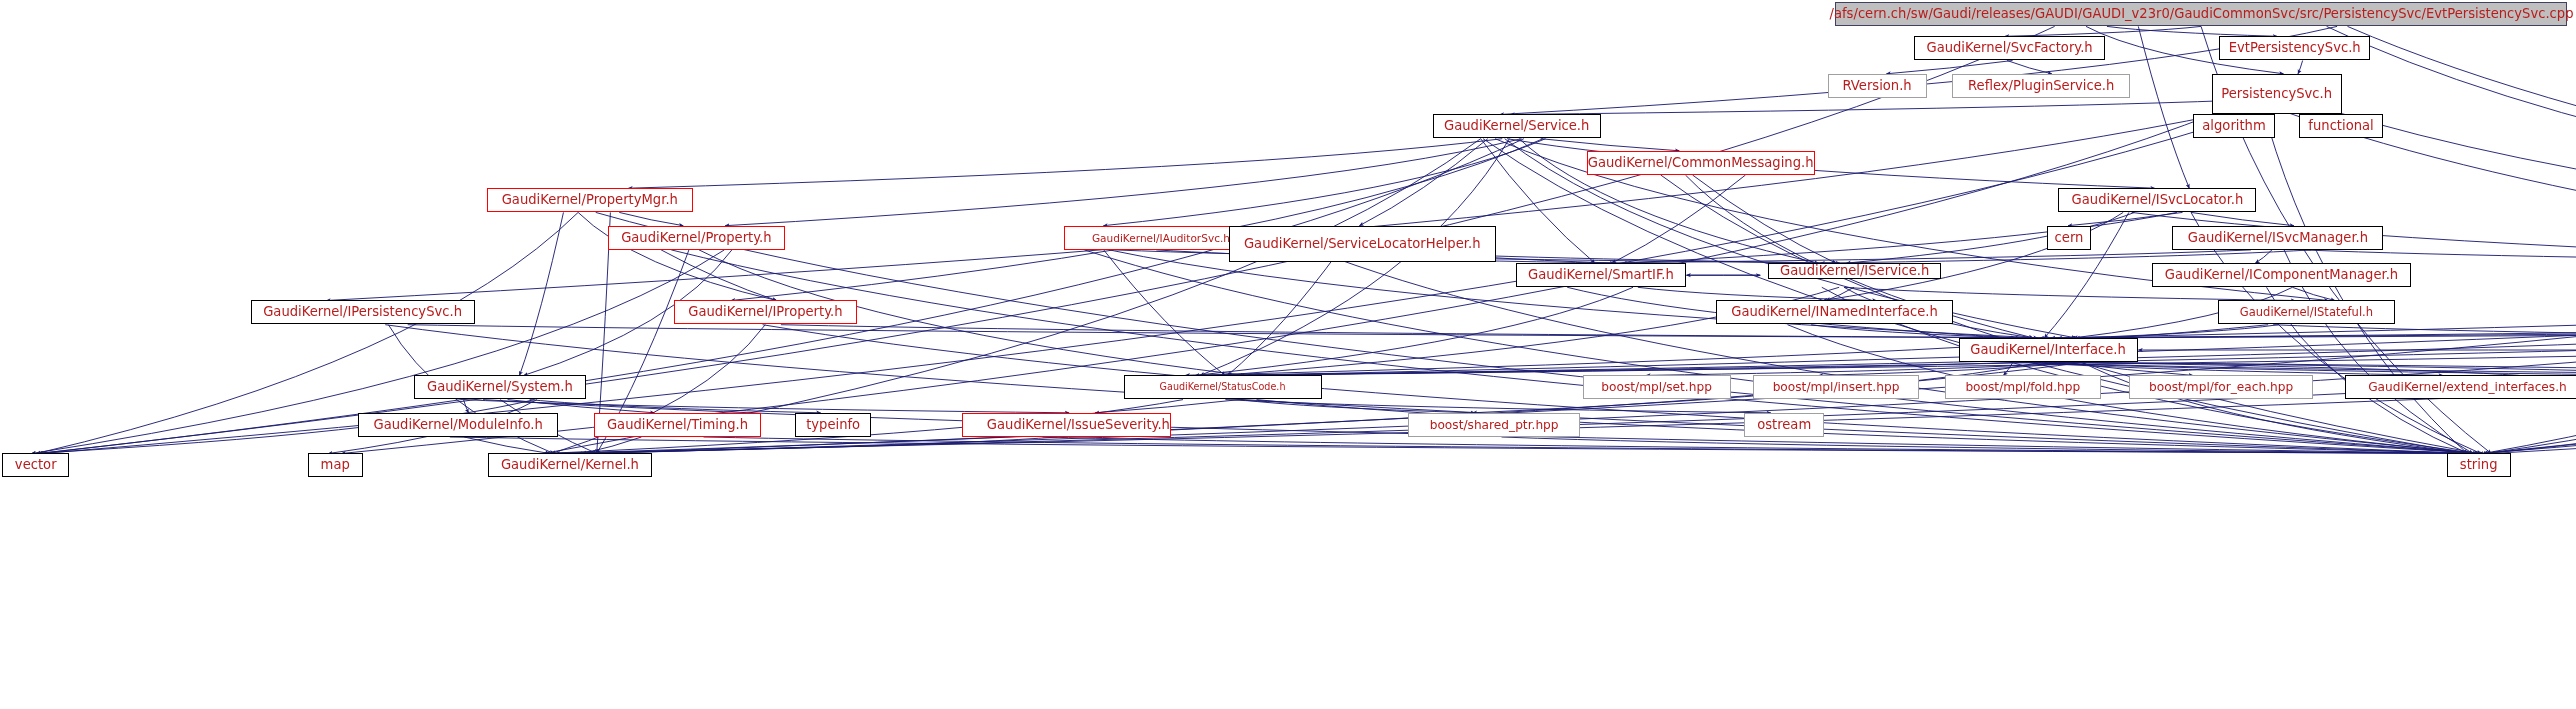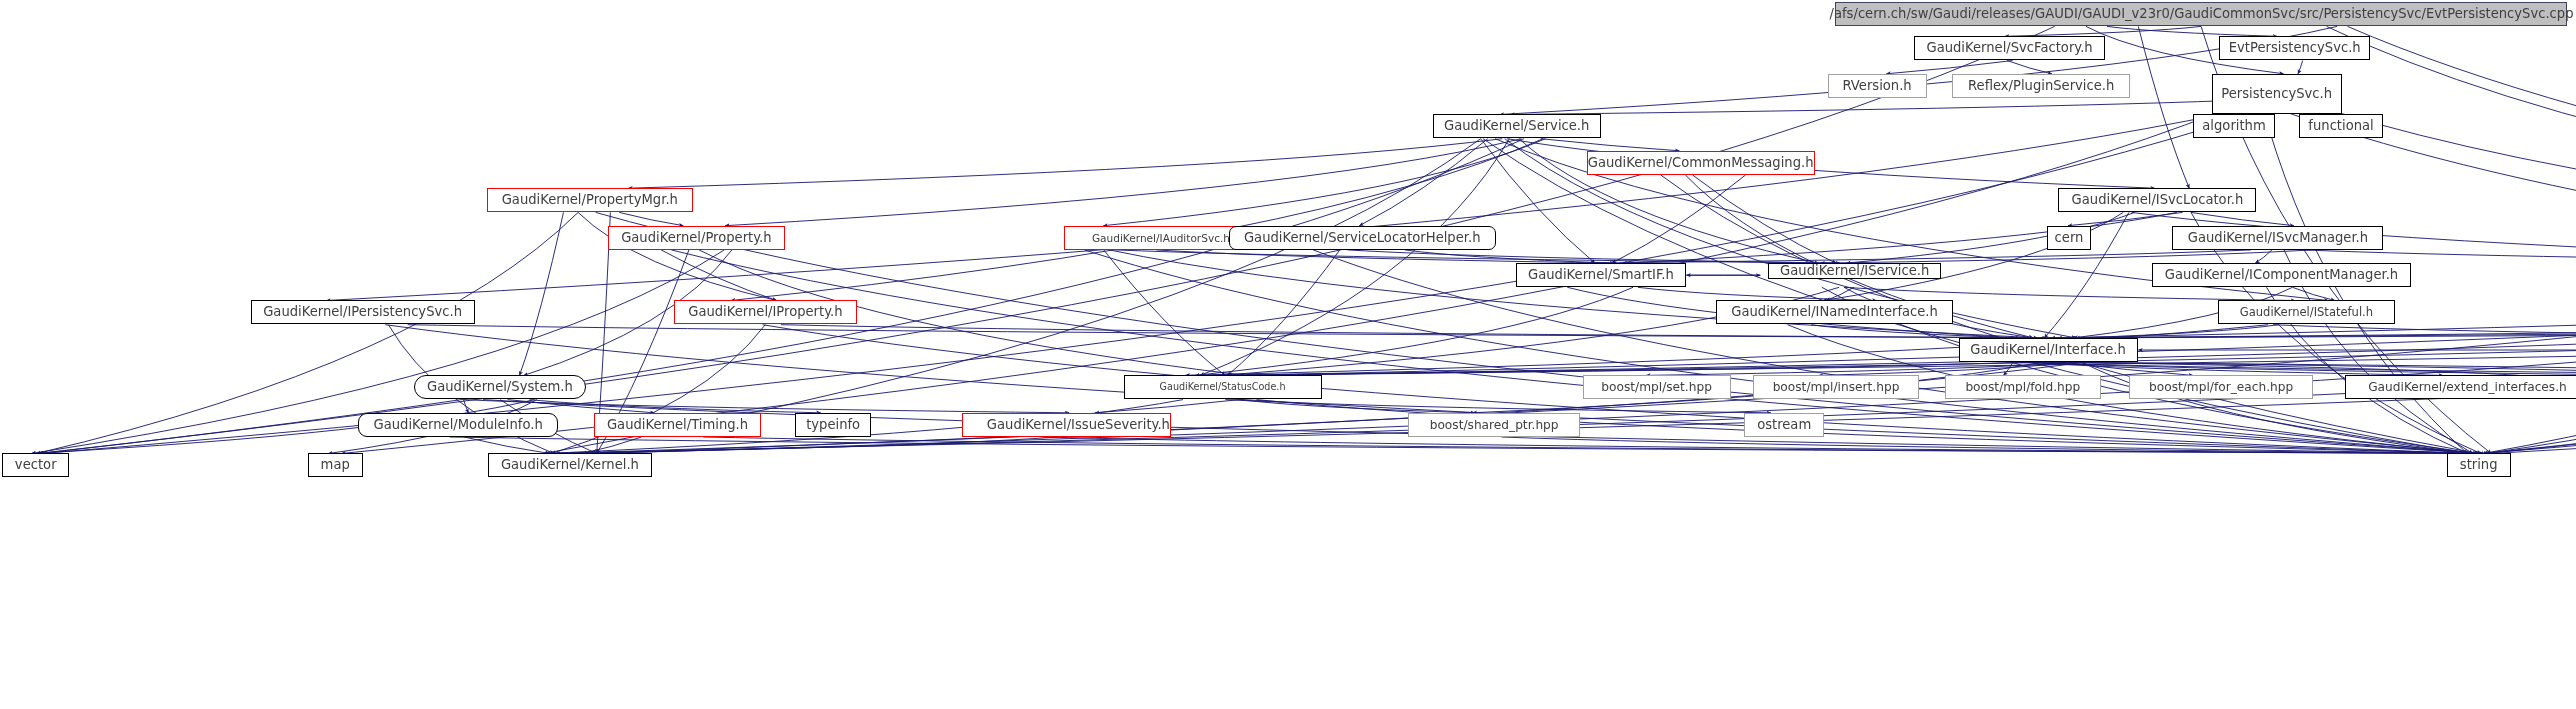--- a/index.html
+++ b/index.html
@@ -1,21 +1,21 @@
 <!DOCTYPE html>
 <html style="font-size:11.7px"><head>
 <meta charset="utf-8">
 <style>
   html,body{margin:0;padding:0;background:#ffffff;}
   #graph{position:relative;width:2576px;height:710px;background:#ffffff;
          font-family:"DejaVu Sans","Liberation Sans",sans-serif;overflow:hidden;}
   #edges{position:absolute;left:0;top:0;width:2576px;height:710px;}
   .node{position:absolute;box-sizing:border-box;display:flex;align-items:center;
         justify-content:center;background:#ffffff;border:0.7px solid #000000;
-        white-space:nowrap;color:#404040;letter-spacing:0px;}
+        white-space:nowrap;color:#b91c1c;letter-spacing:0px;}
   .node span{display:block;line-height:1;transform:scaleX(.96);}
   .node.root{background:#bfbfbf;border:0.7px solid #404060;}
   .node.red{border:0.7px solid #ff0000;}
   .node.grey{border:0.7px solid #a0a0a0;}
 </style>
 </head>
 <body>
 
 <div id="graph">
   <svg id="edges" viewBox="0 0 3513 968" preserveAspectRatio="none">
@@ -219,21 +219,21 @@
       </div>
       <div class="node " style="left: 2172px; top: 226px; width: 211px; height: 24px; font-size: 13.7px;">
         <span>GaudiKernel/ISvcManager.h</span>
       </div>
       <div class="node red" style="left: 608px; top: 226px; width: 177px; height: 24px; font-size: 13.7px;">
         <span>GaudiKernel/Property.h</span>
       </div>
       <div class="node red" style="left: 1024px; top: 226px; width: 194px; height: 24px; font-size: 11px; margin-left: 40px;">
         <span>GaudiKernel/IAuditorSvc.h</span>
       </div>
-      <div class="node " style="left: 1229px; top: 226px; width: 267px; height: 24px; font-size: 13.7px; border-radius: 7px;">
+      <div class="node " style="left: 1229px; top: 226px; width: 267px; height: 36px; font-size: 13.7px;">
         <span>GaudiKernel/ServiceLocatorHelper.h</span>
       </div>
       <div class="node " style="left: 2152px; top: 263px; width: 259px; height: 24px; font-size: 13.7px;">
         <span>GaudiKernel/IComponentManager.h</span>
       </div>
       <div class="node " style="left: 1516px; top: 263px; width: 170px; height: 24px; font-size: 13.7px;">
         <span>GaudiKernel/SmartIF.h</span>
       </div>
       <div class="node " style="left: 1768px; top: 263px; width: 173px; height: 16px; font-size: 13.7px;">
         <span>GaudiKernel/IService.h</span>
@@ -246,42 +246,42 @@
       </div>
       <div class="node " style="left: 1716px; top: 300px; width: 237px; height: 24px; font-size: 13.7px;">
         <span>GaudiKernel/INamedInterface.h</span>
       </div>
       <div class="node " style="left: 2218px; top: 300px; width: 177px; height: 24px; font-size: 12px;">
         <span>GaudiKernel/IStateful.h</span>
       </div>
       <div class="node " style="left: 1959px; top: 338px; width: 179px; height: 24px; font-size: 13.7px;">
         <span>GaudiKernel/Interface.h</span>
       </div>
-      <div class="node " style="left: 414px; top: 375px; width: 172px; height: 24px; font-size: 13.7px; border-radius: 12px;">
+      <div class="node " style="left: 414px; top: 375px; width: 172px; height: 24px; font-size: 13.7px;">
         <span>GaudiKernel/System.h</span>
       </div>
       <div class="node " style="left: 1124px; top: 375px; width: 198px; height: 24px; font-size: 10px;">
         <span>GaudiKernel/StatusCode.h</span>
       </div>
       <div class="node grey" style="left: 1583px; top: 375px; width: 148px; height: 24px; font-size: 12.7px;">
         <span>boost/mpl/set.hpp</span>
       </div>
       <div class="node grey" style="left: 1753px; top: 375px; width: 166px; height: 24px; font-size: 12.7px;">
         <span>boost/mpl/insert.hpp</span>
       </div>
       <div class="node grey" style="left: 1945px; top: 375px; width: 156px; height: 24px; font-size: 12.7px;">
         <span>boost/mpl/fold.hpp</span>
       </div>
       <div class="node grey" style="left: 2129px; top: 375px; width: 184px; height: 24px; font-size: 12.7px;">
         <span>boost/mpl/for_each.hpp</span>
       </div>
       <div class="node " style="left: 2345px; top: 375px; width: 244px; height: 24px; font-size: 12.7px;">
         <span>GaudiKernel/extend_interfaces.h</span>
       </div>
-      <div class="node " style="left: 358px; top: 413px; width: 200px; height: 24px; font-size: 13.7px; border-radius: 9px;">
+      <div class="node " style="left: 358px; top: 413px; width: 200px; height: 24px; font-size: 13.7px;">
         <span>GaudiKernel/ModuleInfo.h</span>
       </div>
       <div class="node red" style="left: 594px; top: 413px; width: 167px; height: 24px; font-size: 13.7px;">
         <span>GaudiKernel/Timing.h</span>
       </div>
       <div class="node " style="left: 795px; top: 413px; width: 76px; height: 24px; font-size: 13.7px;">
         <span>typeinfo</span>
       </div>
       <div class="node red" style="left: 962px; top: 413px; width: 209px; height: 24px; font-size: 13.7px; padding-left: 24px;">
         <span>GaudiKernel/IssueSeverity.h</span>

